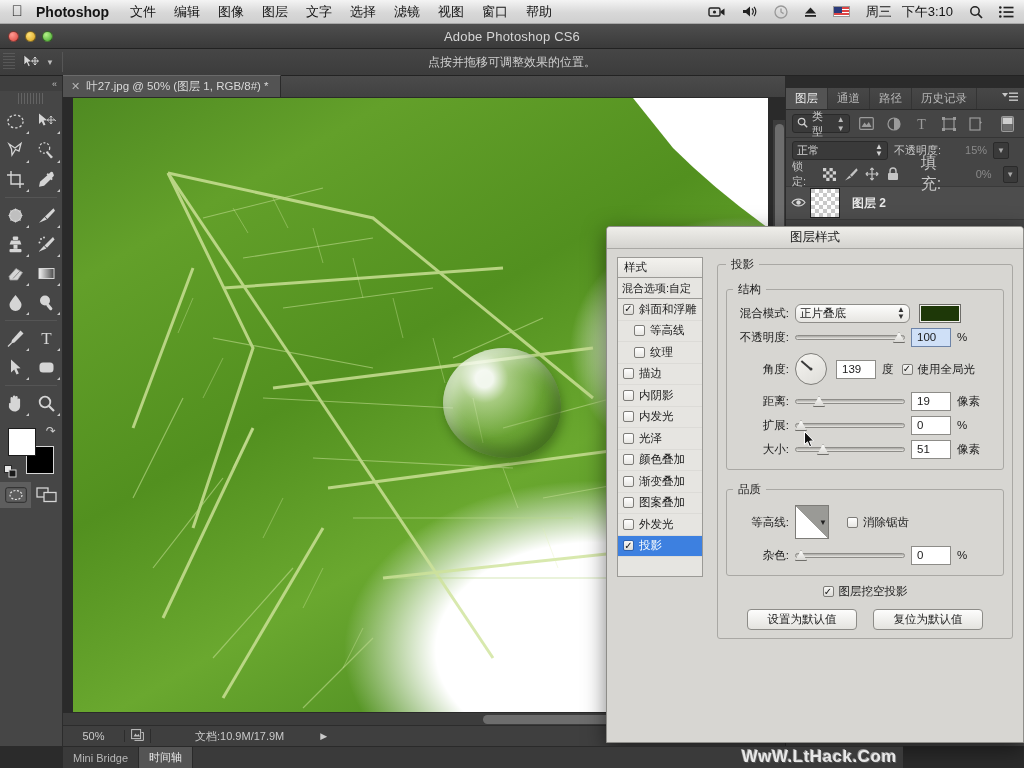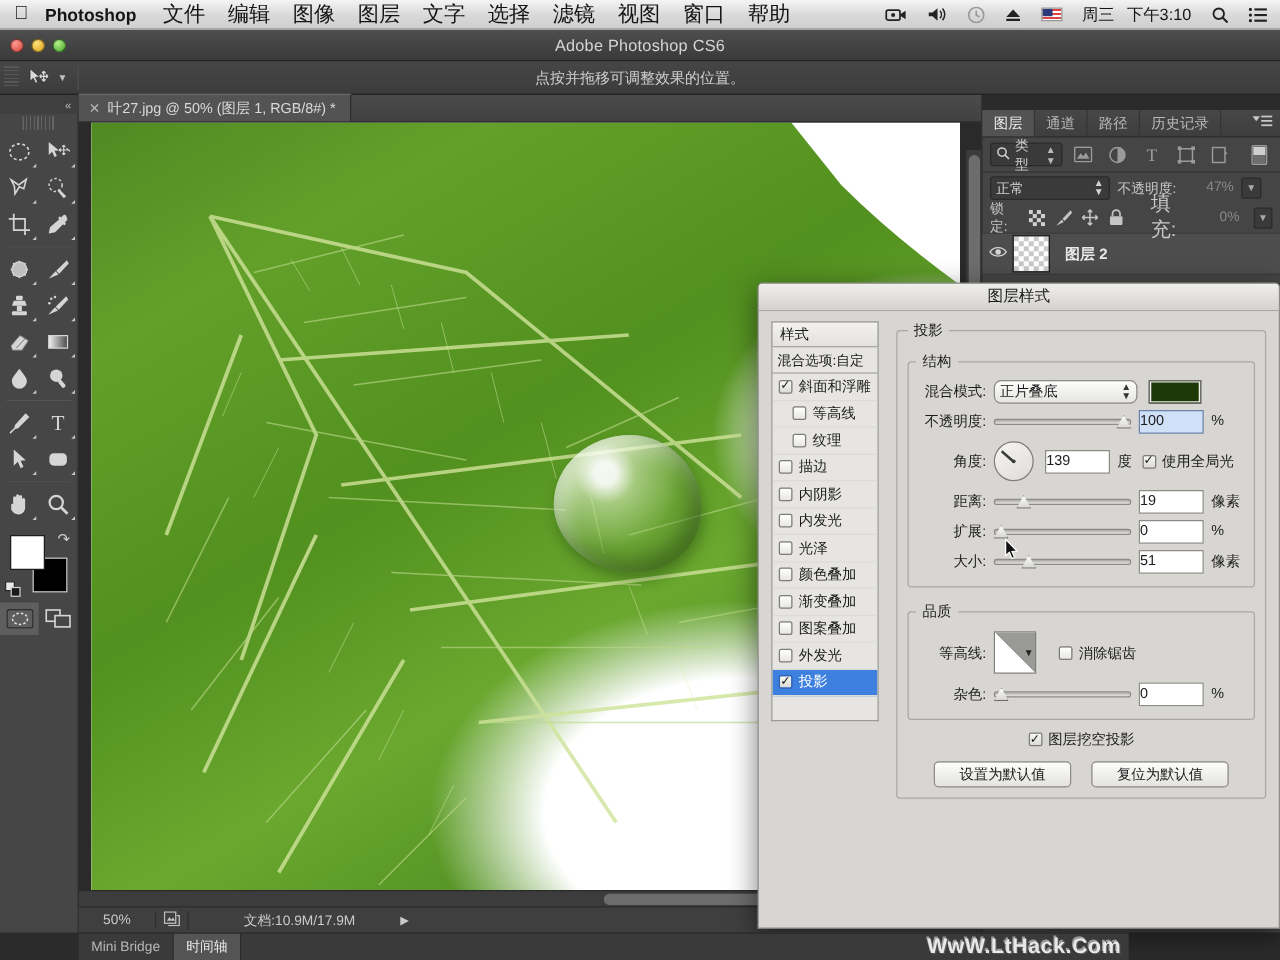--- a/index.html
+++ b/index.html
@@ -12,21 +12,21 @@
 
   
   #macbar {
     position:absolute; left:0; top:0; width:1024px; height:24px;
     background:linear-gradient(#f4f4f4,#d8d8d8 55%,#cfcfcf);
     border-bottom:1px solid #a8a8a8;
     display:flex; align-items:center; color:#141414; font-size:13px;
   }
   #macbar .apple { width:34px; text-align:center; font-size:15px; line-height:1; padding-bottom:2px;}
   #macbar .appname { font-weight:bold; font-size:14px; padding:0 12px 0 2px; }
-  #macbar .mi { padding:0 9px; font-size:17px; }
+  #macbar .mi { padding:0 9px; font-size:13px; }
   #macbar .spacer { flex:1; }
   #macbar .si { padding:0 8px; font-size:13px; display:flex; align-items:center; }
   .flagicon{ width:17px;height:11px;display:inline-block;position:relative;overflow:hidden;
     background:repeating-linear-gradient(#d44 0 1.6px,#fff 1.6px 3.2px); border:1px solid #999;}
   .flagicon:before{content:"";position:absolute;left:0;top:0;width:8px;height:6px;background:#2a3a7a;}
 
   
   #titlebar {
     position:absolute; left:0; top:24px; width:1024px; height:25px;
     background:linear-gradient(#4e4e4e,#3a3a3a);
@@ -186,22 +186,22 @@
     justify-content:space-between;padding:0 4px;font-size:11.5px;}
   .sel-ctl .st{font-size:8px;line-height:.9;color:#333;text-align:center;}
   .colorbox{width:42px;height:19px;border:1px solid #6e6d69;background:#1e3808;margin-left:9px;
     box-shadow:inset 0 0 0 1px #f2f1ed;}
   .slider{position:relative;width:110px;height:14px;margin-right:6px;}
   .slider .track{position:absolute;left:0;right:0;top:5px;height:5px;border-radius:3px;
     background:linear-gradient(#a9a8a4,#e9e8e4);border:1px solid #8d8c88;}
   .slider .knob{position:absolute;top:2px;width:12px;height:11px;
     background:linear-gradient(#fbfbf9,#d8d7d3);border:1px solid #6f6e6a;
     clip-path:polygon(50% 0,100% 100%,0 100%);}
-  .numbox{width:52px;height:19px;background:#fff;border:1px solid #8d8c88;
-    display:flex;align-items:center;font-size:11.5px;}
+  .numbox{width:40px;height:19px;background:#fff;border:1px solid #8d8c88;
+    display:flex;align-items:center;padding-left:5px;font-size:11.5px;}
   .numbox.hl{background:#cfe0f7;border-color:#6d84a8;}
   .unit{margin-left:6px;font-size:11.5px;}
   .dial{width:32px;height:32px;border-radius:50%;border:1px solid #7f7e7a;
     background:linear-gradient(145deg,#f6f5f1,#dddcd8);position:relative;}
   .dial .needle{position:absolute;left:50%;top:50%;width:13px;height:1.5px;background:#3a3a3a;
     transform-origin:0 50%;transform:rotate(-139deg);}
   .dial .dot{position:absolute;left:50%;top:50%;width:3px;height:3px;border-radius:50%;
     background:#3a3a3a;transform:translate(-50%,-50%);}
   .chk-inline{display:flex;align-items:center;font-size:11.5px;margin-left:8px;}
   .contourbox{width:34px;height:34px;border:1px solid #7d7c78;background:#fff;position:relative;}
@@ -633,21 +633,21 @@
         </svg>
     </div>
   </div>
 
   <div id="blendrow">
     <div class="blendsel">
       <span>正常</span>
       <span style="font-size:8px;line-height:.9;text-align:center;">▲<br>▼</span>
     </div>
     <span class="opa-lbl">不透明度:</span>
-    <span class="opa-val">47%</span>
+    <span class="opa-val">15%</span>
     <span class="tinybtn">▼</span>
   </div>
 
   <div id="lockrow">
     <span class="lbl">锁定:</span>
     <span class="lockicon">
       <svg width="13" height="13" viewBox="0 0 13 13">
           <rect width="13" height="13" fill="none"></rect>
           <g fill="#d0d0d0">
             <rect x="0" y="0" width="3.25" height="3.25"></rect>

